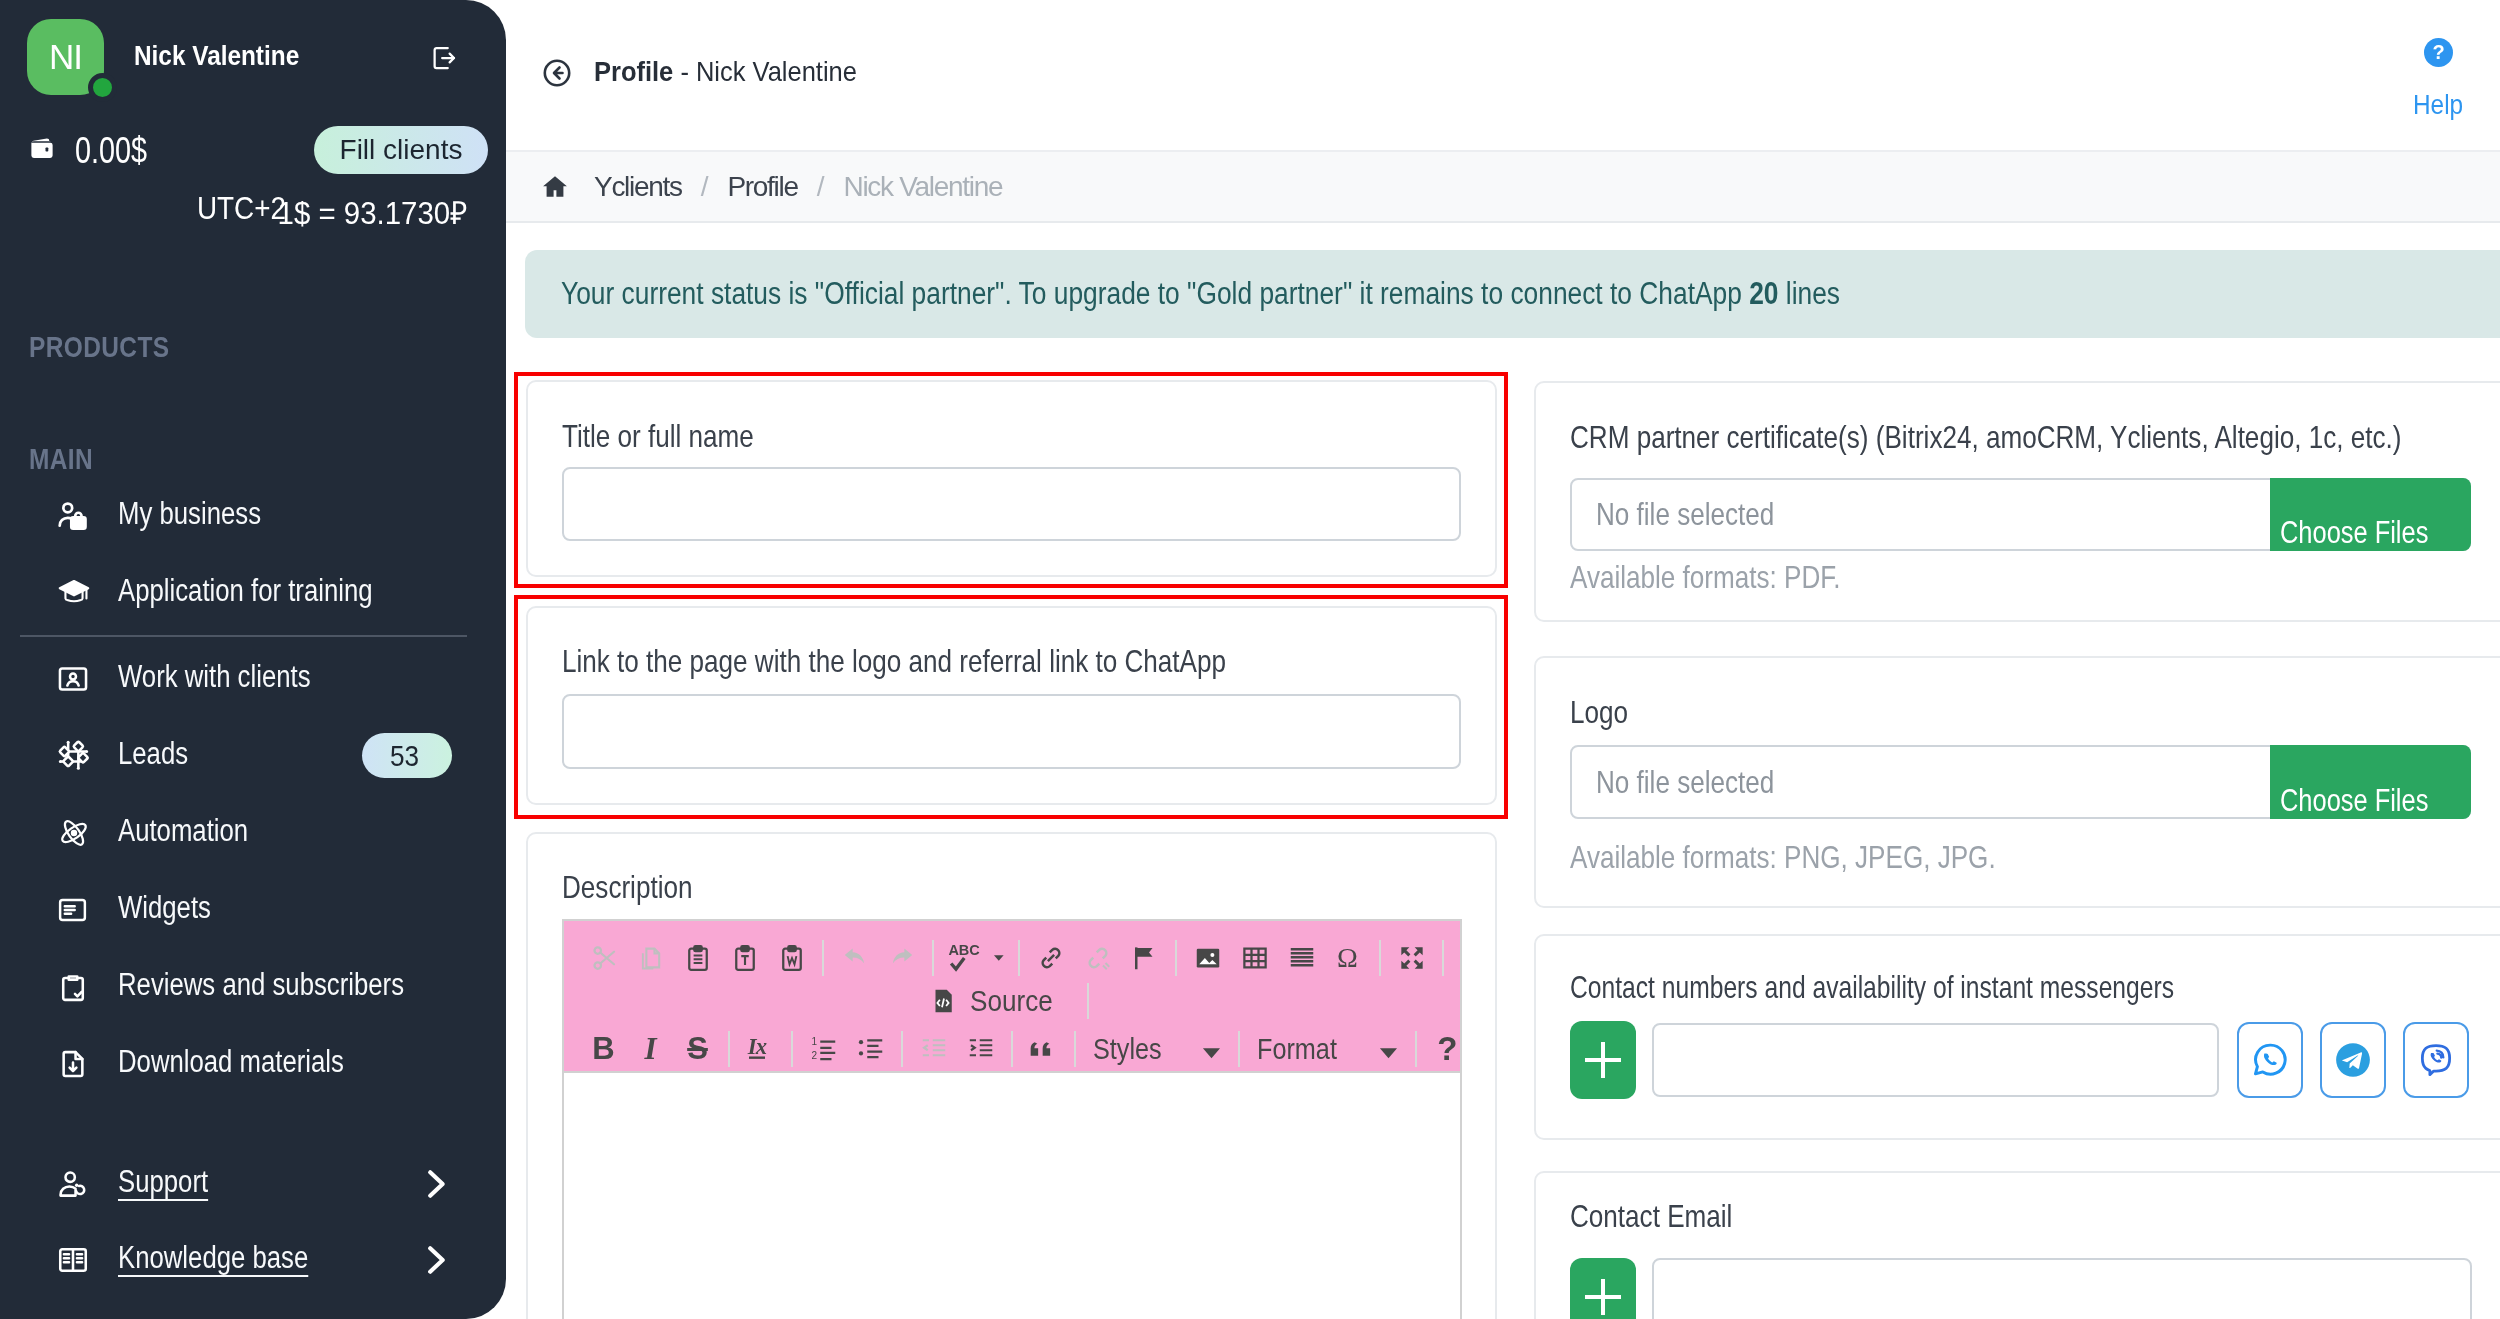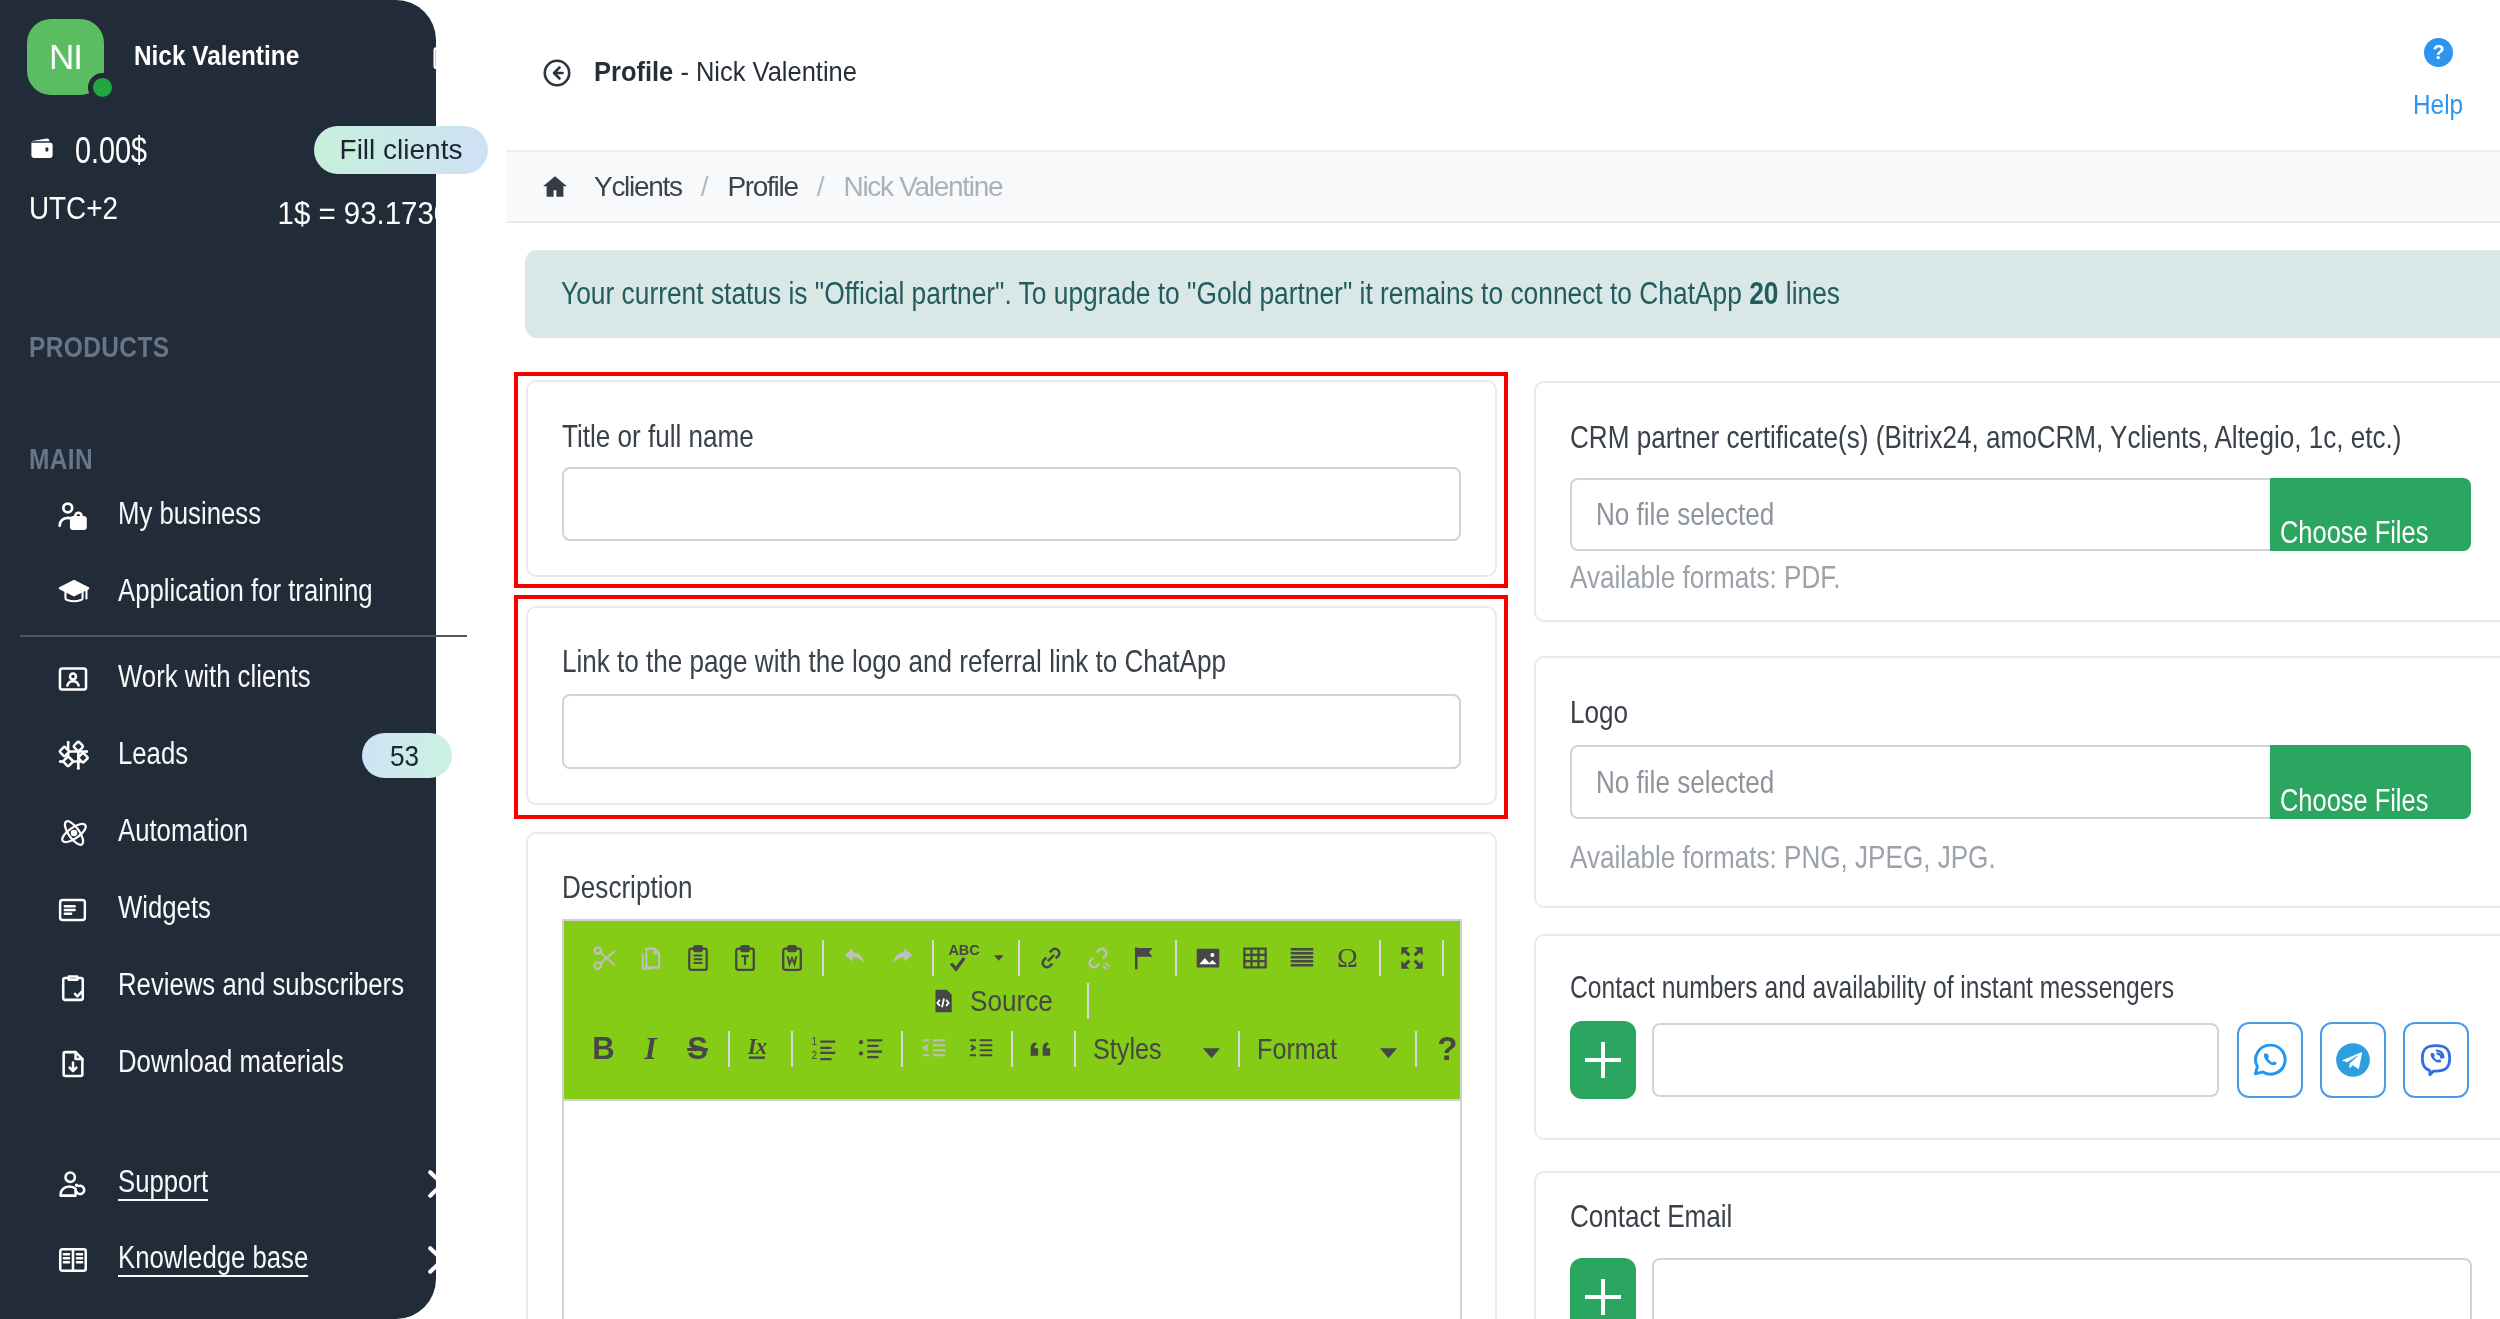--- a/index.html
+++ b/index.html
@@ -4,22 +4,22 @@
 <style>
   * { margin:0; padding:0; box-sizing:border-box; }
   html,body { width:2500px; height:1319px; overflow:hidden; font-family:"Liberation Sans", sans-serif; background:#fff; }
   .abs { position:absolute; }
   body { position:relative; }
   .tx  { display:inline-block; transform:scaleX(.815); transform-origin:0 50%; white-space:nowrap; }
   .tx9 { display:inline-block; transform:scaleX(.87);  transform-origin:0 50%; white-space:nowrap; }
   .txr { display:inline-block; transform:scaleX(.86);  transform-origin:100% 50%; white-space:nowrap; }
 
   
-  #sidebar { position:absolute; left:0; top:0; width:436px; height:1319px;
-    background:#222b38; border-radius:0 40px 40px 0; color:#fff; z-index:5; }
+  #sidebar { position:absolute; left:0; top:0; width:506px; height:1319px;
+    background:#222b38; border-radius:0 40px 40px 0; color:#fff; z-index:5;text-align:center; }
   .avatar { position:absolute; left:27px; top:19px; width:77px; height:76px; border-radius:24px;
     background:#5abd61; color:#fff; font-size:35px; font-weight:400; letter-spacing:-1px; display:flex; align-items:center; justify-content:center; }
   .avdot { position:absolute; left:88px; top:73px; width:19px; height:19px; border-radius:50%;
     background:#22a63e; border:5px solid #222b38; box-sizing:content-box; }
   .uname { position:absolute; left:134px; top:40px; font-size:28px; font-weight:700; color:#fff; }
   .balance { position:absolute; left:75px; top:130px; font-size:36px; font-weight:500; }
   .fillbtn { position:absolute; left:314px; top:126px; width:174px; height:48px; border-radius:24px;
     background:linear-gradient(90deg,#c7f0db,#cfe1f6); color:#1c2530; font-size:28px; display:flex; align-items:center; justify-content:center; }
   .srow { position:absolute; left:29px; width:438px; font-size:32px; color:#fff; }
   .srow .r { position:absolute; right:39px; top:0; }
@@ -62,21 +62,21 @@
   .nofile { position:absolute; font-size:32px; color:#8d949c;text-align:center; }
   .greenbtn { position:absolute; background:#2aa660; color:#fff; font-size:31px; display:flex; align-items:flex-end; justify-content:center; border-radius:8px; }
   .plusbtn { position:absolute; width:66px; height:78px; background:#2aa660; border-radius:12px; color:#fff; }
   .plusbtn:before { content:""; position:absolute; left:50%; top:50%; width:36px; height:4px; background:#fff; transform:translate(-50%,-50%); }
   .plusbtn:after { content:""; position:absolute; left:50%; top:50%; width:4px; height:36px; background:#fff; transform:translate(-50%,-50%); }
   .msgbtn { position:absolute; width:66px; height:76px; border:2px solid #4a9be8; border-radius:12px; background:#fff;
     display:flex; align-items:center; justify-content:center; }
 
   
   .ckwrap { position:absolute; left:562px; top:919px; width:900px; height:440px; border:2px solid #d1d1d1; background:#fff; }
-  .cktoolbar { position:absolute; left:0; top:0; width:100%; height:180px; background:#84cc16; border-bottom:2px solid #d1d1d1;text-align:center; }
+  .cktoolbar { position:absolute; left:0; top:0; width:100%; height:152px; background:#f9a8d4; border-bottom:2px solid #d1d1d1;text-align:center; }
   .ckrow { position:absolute; left:0; width:100%; display:flex; align-items:center; }
   .ckrow svg, .ckrow span { flex:none; }
   .cksep { width:2px; height:36px; background:#d9d9d9; margin:0 7px; flex:none; }
   .cki { width:33px; height:33px; flex:none; display:flex; align-items:center; justify-content:center; margin:0 7px; }
 </style>
 </head>
 <body>
 
 <div id="sidebar">
   <div class="avatar">NI</div>

